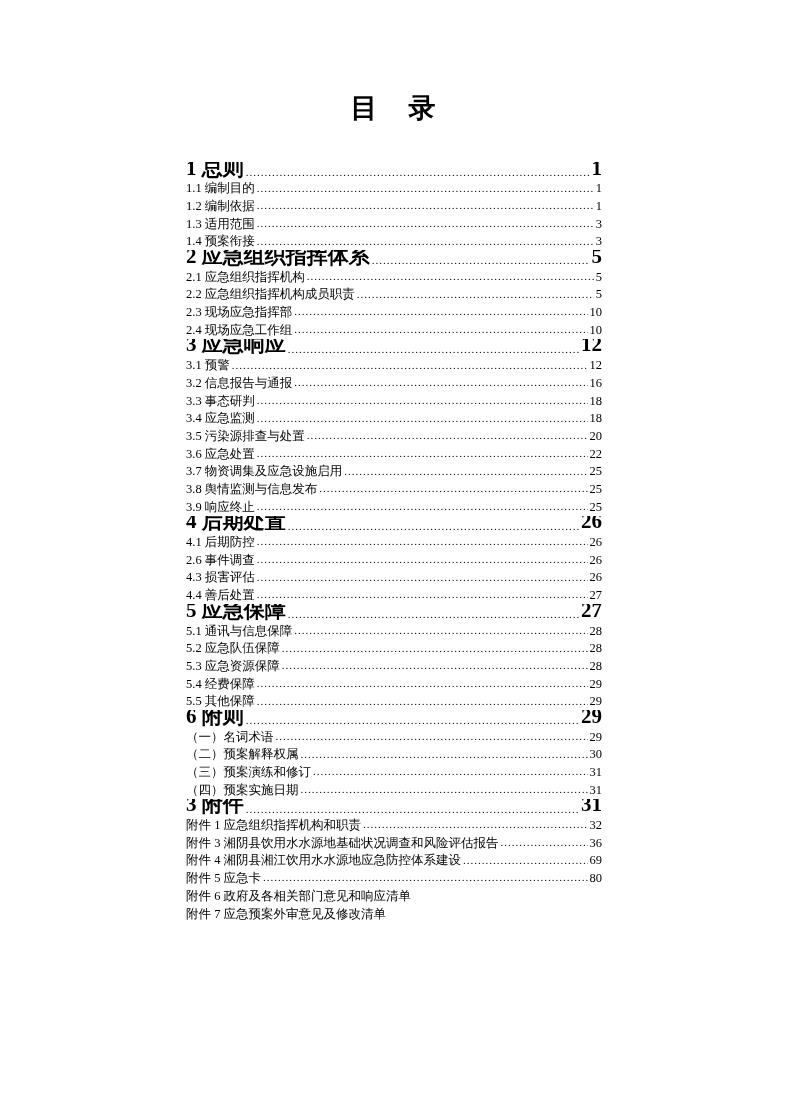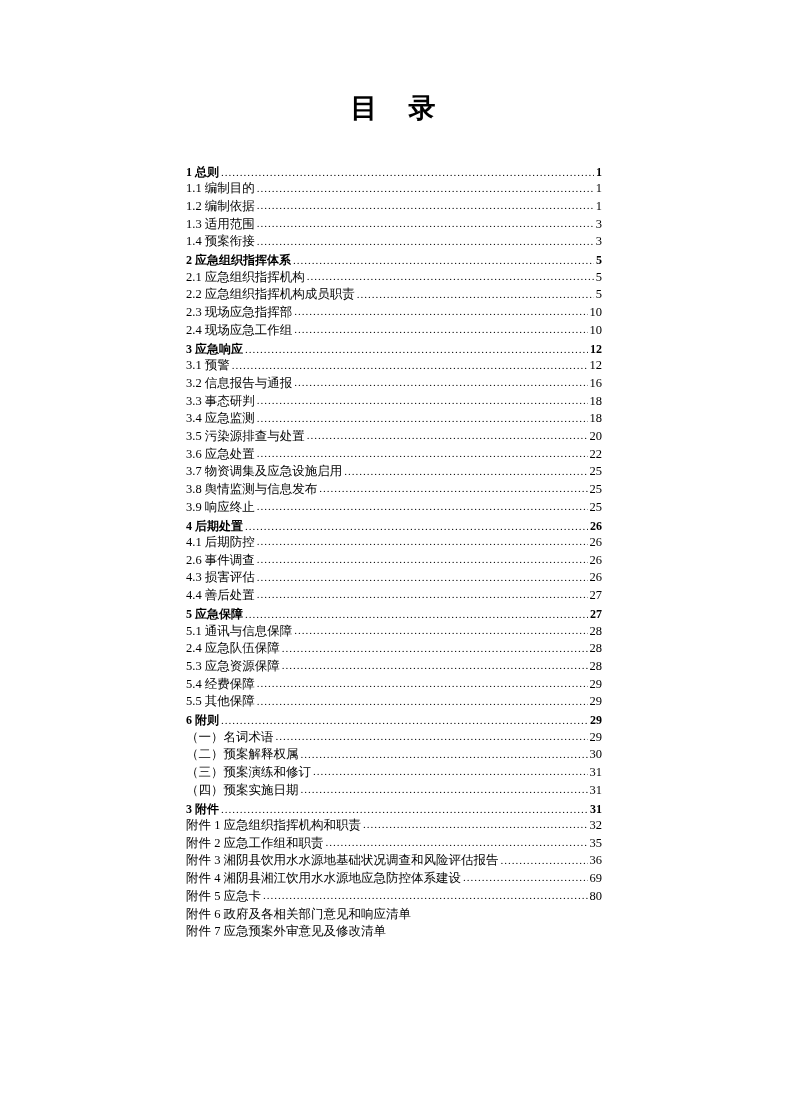--- a/index.html
+++ b/index.html
@@ -22,21 +22,21 @@
     letter-spacing: 2px;
   }
   .toc { width: 100%; }
   .row {
     display: flex;
     align-items: flex-end;
     height: 17.7px;
     white-space: nowrap;
     overflow: hidden;
   }
-  .row.l1 { font-size: 12px; font-weight: bold; }
+  .row.l1 { font-size: 21px; font-weight: bold; }
   .row.l2 { font-size: 12.5px; font-weight: normal; align-items: center; }
   .row .label { flex: 0 0 auto; line-height: 1.15; }
   .row .leader {
     flex: 1 1 auto;
     overflow: hidden;
     margin: 0 2px;
     font-weight: normal;
     font-size: 11px;
     line-height: 1.25;
     color: #000;
@@ -182,21 +182,21 @@
         <span class="label">5 应急保障</span>
         <span class="leader"></span>
         <span class="pageno">27</span>
       </div>
       <div class="row l2">
         <span class="label">5.1 通讯与信息保障</span>
         <span class="leader"></span>
         <span class="pageno">28</span>
       </div>
       <div class="row l2">
-        <span class="label">2.4 应急队伍保障</span>
+        <span class="label">5.2 应急队伍保障</span>
         <span class="leader"></span>
         <span class="pageno">28</span>
       </div>
       <div class="row l2">
         <span class="label">5.3 应急资源保障</span>
         <span class="leader"></span>
         <span class="pageno">28</span>
       </div>
       <div class="row l2">
         <span class="label">5.4 经费保障</span>
@@ -235,25 +235,20 @@
       </div>
       <div class="row l1">
         <span class="label">3 附件</span>
         <span class="leader"></span>
         <span class="pageno">31</span>
       </div>
       <div class="row l2">
         <span class="label">附件 1 应急组织指挥机构和职责</span>
         <span class="leader"></span>
         <span class="pageno">32</span>
-      </div>
-      <div class="row l2">
-        <span class="label">附件 2 应急工作组和职责</span>
-        <span class="leader"></span>
-        <span class="pageno">35</span>
       </div>
       <div class="row l2">
         <span class="label">附件 3 湘阴县饮用水水源地基础状况调查和风险评估报告</span>
         <span class="leader"></span>
         <span class="pageno">36</span>
       </div>
       <div class="row l2">
         <span class="label">附件 4 湘阴县湘江饮用水水源地应急防控体系建设</span>
         <span class="leader"></span>
         <span class="pageno">69</span>

